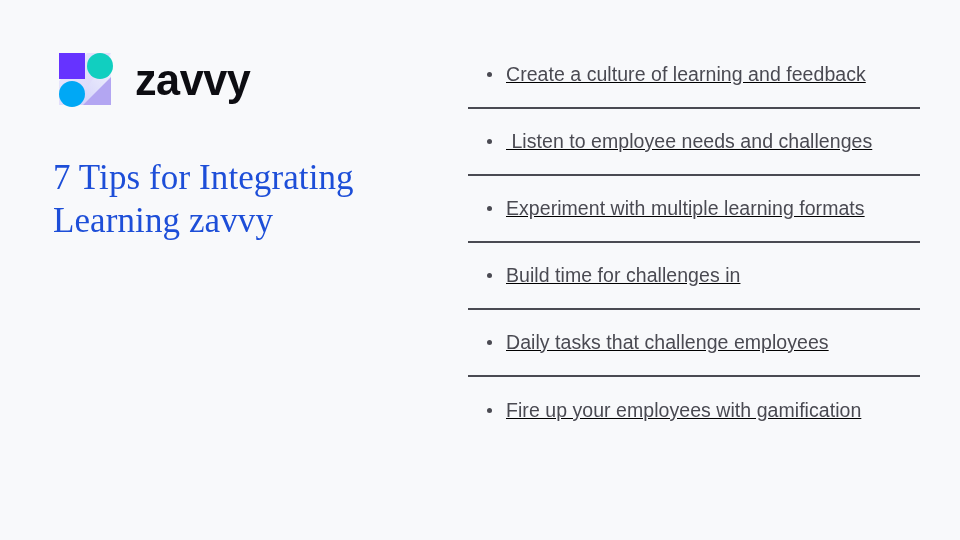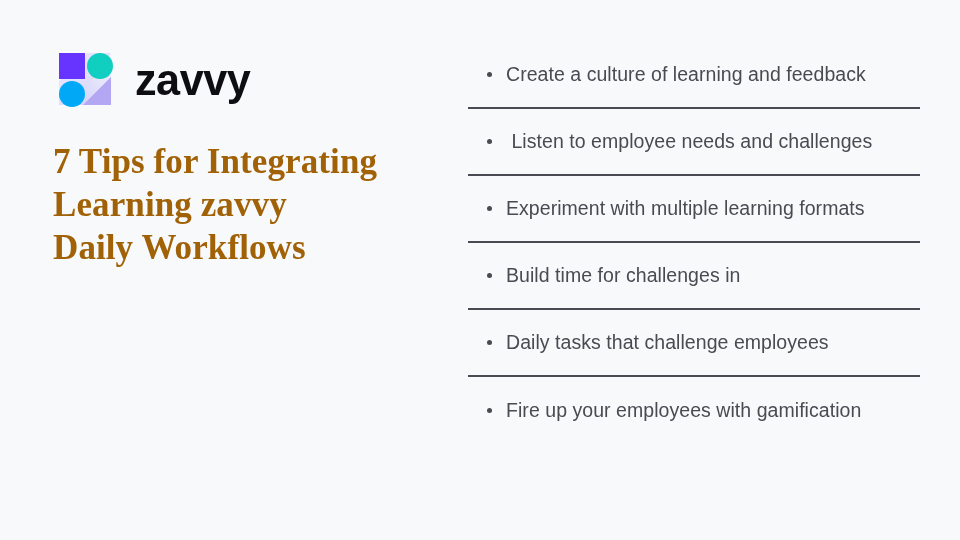--- a/index.html
+++ b/index.html
@@ -47,46 +47,47 @@
     font-size: 45px;
     font-weight: bold;
     letter-spacing: -0.5px;
     color: #0d0d12;
     line-height: 1;
     transform: scaleX(0.96);
     transform-origin: left center;
   }
 
   .deck-title {
-    margin-top: 28px;
+    margin-top: 44px;
     font-family: "Liberation Serif", serif;
     font-size: 35px;
-    font-weight: bold;
+    font-weight: normal;
     line-height: 43px;
-    color: #a16207;
+    color: #1d4ed8;
     letter-spacing: 0.1px;
   }
   .deck-title .tline { display: block; white-space: pre; }
 
   
   .tips-list {
     position: absolute;
     left: 468px;
     top: 42px;
     width: 452px;
     margin: 0;
     padding: 0;
     list-style: none;
   }
   .tip-row {
     height: 67px;
     display: flex;
     align-items: center;
     border-bottom: 2px solid #4a4a52;
     box-sizing: border-box;
+    text-decoration: underline;
   }
   .tip-row:last-child {
     border-bottom: none;
   }
   .tip-bullet {
     flex: 0 0 auto;
     width: 5px;
     height: 5px;
     border-radius: 50%;
     background: #4a4a52;
@@ -133,21 +134,20 @@
         <circle cx="47" cy="19" r="13" fill="#11cfc0"></circle>
 
         <circle cx="19" cy="47" r="13" fill="#00a8f5"></circle>
       </svg>
       <span class="wordmark">zavvy</span>
     </div>
 
     <h1 class="deck-title">
       <span class="tline">7 Tips for Integrating</span>
       <span class="tline">Learning zavvy</span>
-      <span class="tline">Daily Workflows</span>
     </h1>
 
   </div>
 
   <ul class="tips-list">
     <li class="tip-row">
       <span class="tip-bullet"></span>
       <span class="tip-text">Create a culture of learning and feedback</span>
     </li>
     <li class="tip-row">

